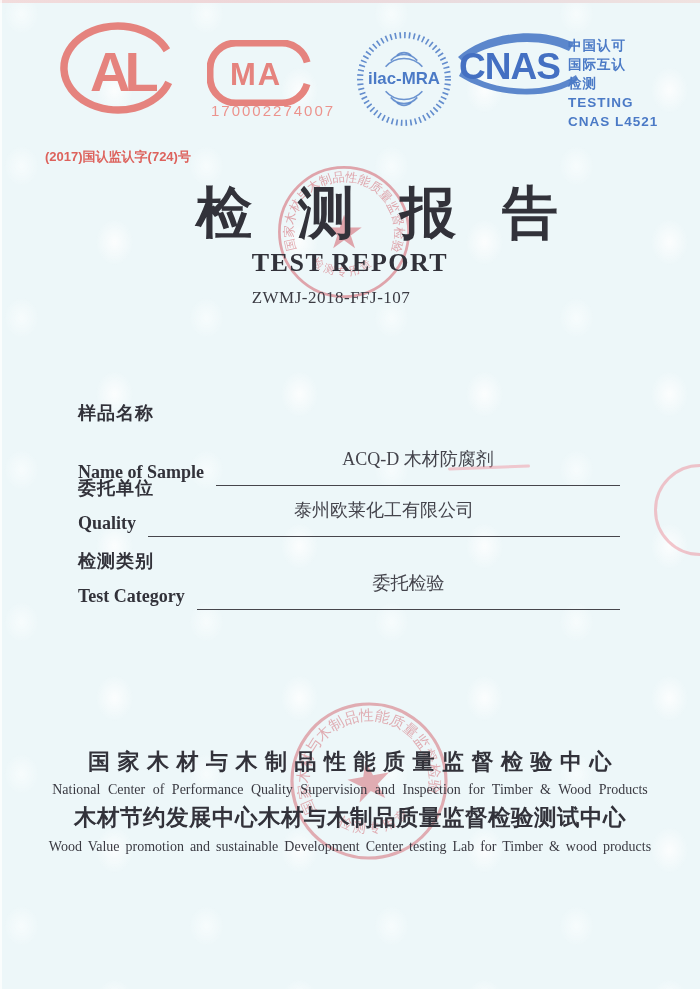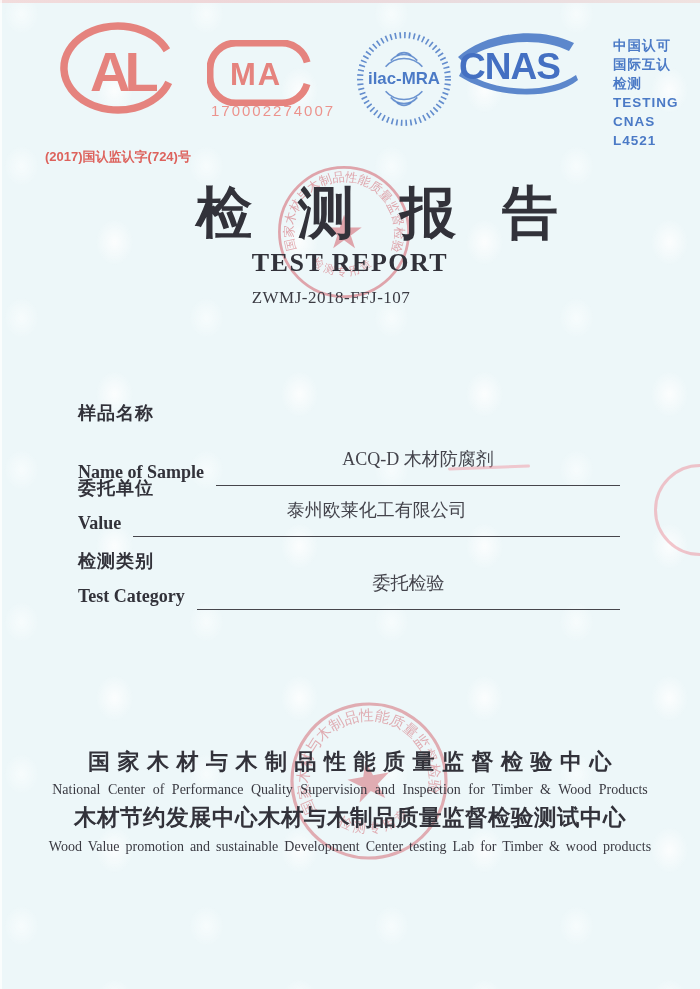--- a/index.html
+++ b/index.html
@@ -20,21 +20,21 @@
   .scan-left{left:0;top:0;width:2px;height:989px;background:rgba(255,255,255,.7);}
 
   
   .stamp-red{color:#e57a74;opacity:.92;}
   .cal-caption{left:45px;top:120px;font-family:"Liberation Sans","DejaVu Sans",sans-serif;
     font-weight:bold;font-size:13px;color:#dd625c;margin-top:28px;}
   .cma-number{left:211px;top:102px;font-family:"Liberation Sans","DejaVu Sans",sans-serif;
     font-size:15px;letter-spacing:2px;color:#ec938d;}
 
   
-  .cnas-info{left:613px;top:36px;font-family:"Liberation Sans","DejaVu Sans",sans-serif;
+  .cnas-info{left:568px;top:36px;font-family:"Liberation Sans","DejaVu Sans",sans-serif;
     font-weight:bold;font-size:13.5px;line-height:19px;letter-spacing:1px;color:#4b7ac6;}
 
   
   .title-zh{left:0;top:176px;width:604px;text-align:right;font-size:56px;font-weight:bold;
     letter-spacing:46px;padding-left:46px;box-sizing:border-box;white-space:nowrap;}
   .title-en{left:0;top:248px;width:700px;text-align:center;font-size:26px;font-weight:bold;
     letter-spacing:1.5px;}
   .report-no{left:0;top:288px;width:662px;text-align:center;font-size:17px;
     letter-spacing:.5px;color:#3b3b43;}
 
@@ -141,21 +141,21 @@
   <div class="abs report-no">ZWMJ-2018-FFJ-107</div>
 
   <div class="abs zh-label" style="top:401px;">样品名称</div>
   <div class="abs field-row" style="top:460px;">
     <span class="field-label">Name of Sample</span>
     <span class="field-line">ACQ-D 木材防腐剂</span>
   </div>
 
   <div class="abs zh-label" style="top:476px;">委托单位</div>
   <div class="abs field-row" style="top:511px;">
-    <span class="field-label">Value</span>
+    <span class="field-label">Quality</span>
     <span class="field-line">泰州欧莱化工有限公司</span>
   </div>
 
   <div class="abs zh-label" style="top:549px;">检测类别</div>
   <div class="abs field-row" style="top:584px;">
     <span class="field-label">Test Category</span>
     <span class="field-line">委托检验</span>
   </div>
 
   <div class="abs seal seal-bottom">

